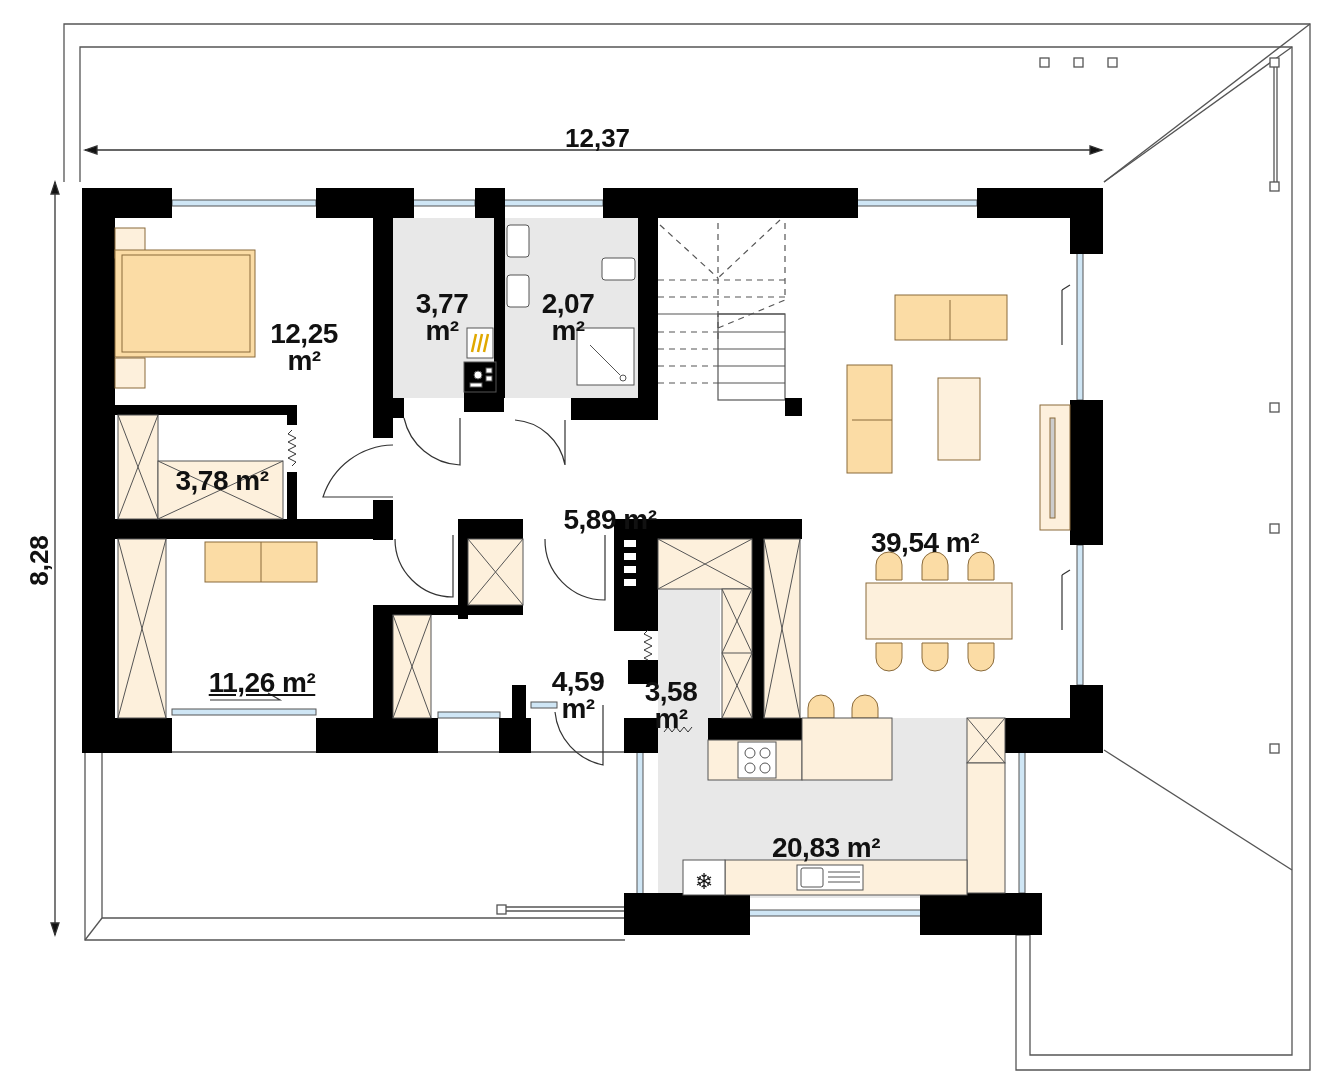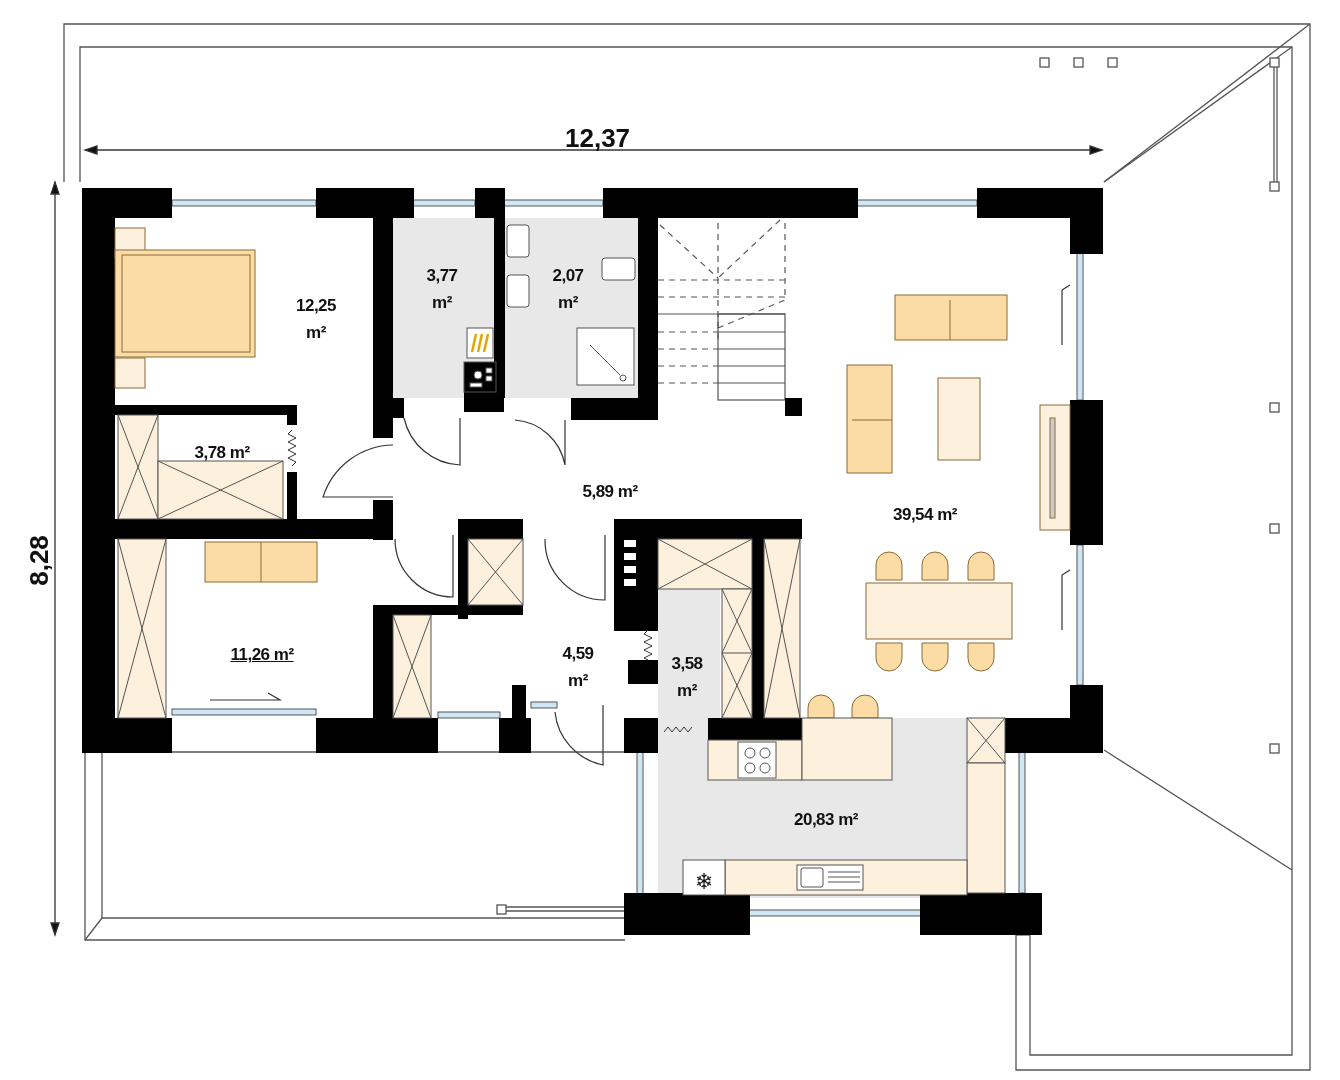--- a/index.html
+++ b/index.html
@@ -1,18 +1,18 @@
 <!DOCTYPE html>
 <html><head>
 <meta charset="utf-8">
 <style>
   html,body{margin:0;padding:0;background:#ffffff;}
   body{width:1340px;height:1080px;position:relative;overflow:hidden;font-family:"Liberation Sans","DejaVu Sans",sans-serif;}
   #plan{position:absolute;left:0;top:0;width:1340px;height:1080px;}
-  .lbl{position:absolute;font-family:"Liberation Sans","DejaVu Sans",sans-serif;font-weight:bold;color:#111;font-size:17px;line-height:27px;text-align:center;white-space:nowrap;transform:translateX(-50%);letter-spacing:-0.5px;}
+  .lbl{position:absolute;font-family:"Liberation Sans","DejaVu Sans",sans-serif;font-weight:bold;color:#111;font-size:28px;line-height:27px;text-align:center;white-space:nowrap;transform:translateX(-50%);letter-spacing:-0.5px;margin-top:28px;}
   .dim{position:absolute;font-family:"Liberation Sans","DejaVu Sans",sans-serif;font-weight:bold;font-size:26px;color:#111;}
   .dim-v{transform:rotate(-90deg);transform-origin:center;}
 </style>
 </head>
 <body>
 
 <div id="plan">
 <svg width="1340" height="1080" viewBox="0 0 1340 1080" xmlns="http://www.w3.org/2000/svg">
 
   <g fill="none" stroke="#555" stroke-width="1.3">
@@ -286,38 +286,38 @@
     <line x1="828" y1="882" x2="860" y2="882"></line>
   </g>
   <text x="704" y="889" font-size="22" text-anchor="middle" fill="#111">❄</text>
 </svg>
 
 
 <div class="dim" style="left:565px;top:123px;">12,37</div>
 <div class="dim dim-v" style="left:14px;top:545px;">8,28</div>
 
 
-<div class="lbl" style="left:316px;top:292px;text-align:center;">
+<div class="lbl" style="left:304px;top:292px;text-align:center;">
   <div>12,25</div>
   <div>m²</div>
 </div>
 <div class="lbl" style="left:442px;top:262px;">
   <div>3,77</div>
   <div>m²</div>
 </div>
 <div class="lbl" style="left:568px;top:262px;">
   <div>2,07</div>
   <div>m²</div>
 </div>
 <div class="lbl" style="left:222px;top:439px;text-align:center;">3,78 m²</div>
 <div class="lbl" style="left:610px;top:478px;">5,89 m²</div>
 <div class="lbl" style="left:925px;top:501px;">39,54 m²</div>
 <div class="lbl" style="left:262px;top:641px;text-decoration:underline;">11,26 m²</div>
 <div class="lbl" style="left:578px;top:640px;">
   <div>4,59</div>
   <div>m²</div>
 </div>
-<div class="lbl" style="left:687px;top:650px;">
+<div class="lbl" style="left:671px;top:650px;">
   <div>3,58</div>
   <div>m²</div>
 </div>
 <div class="lbl" style="left:826px;top:806px;">20,83 m²</div>
 </div>
 
 </body></html>

